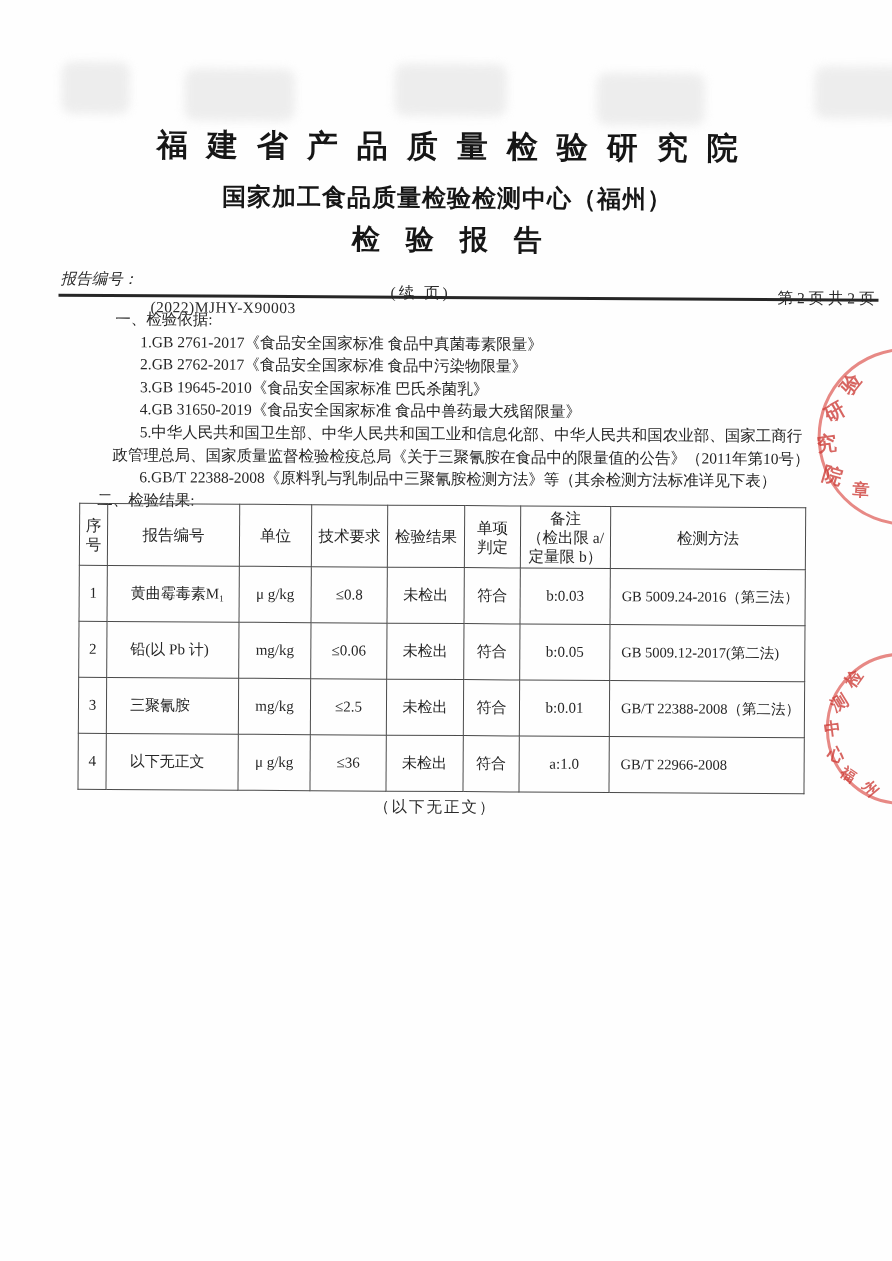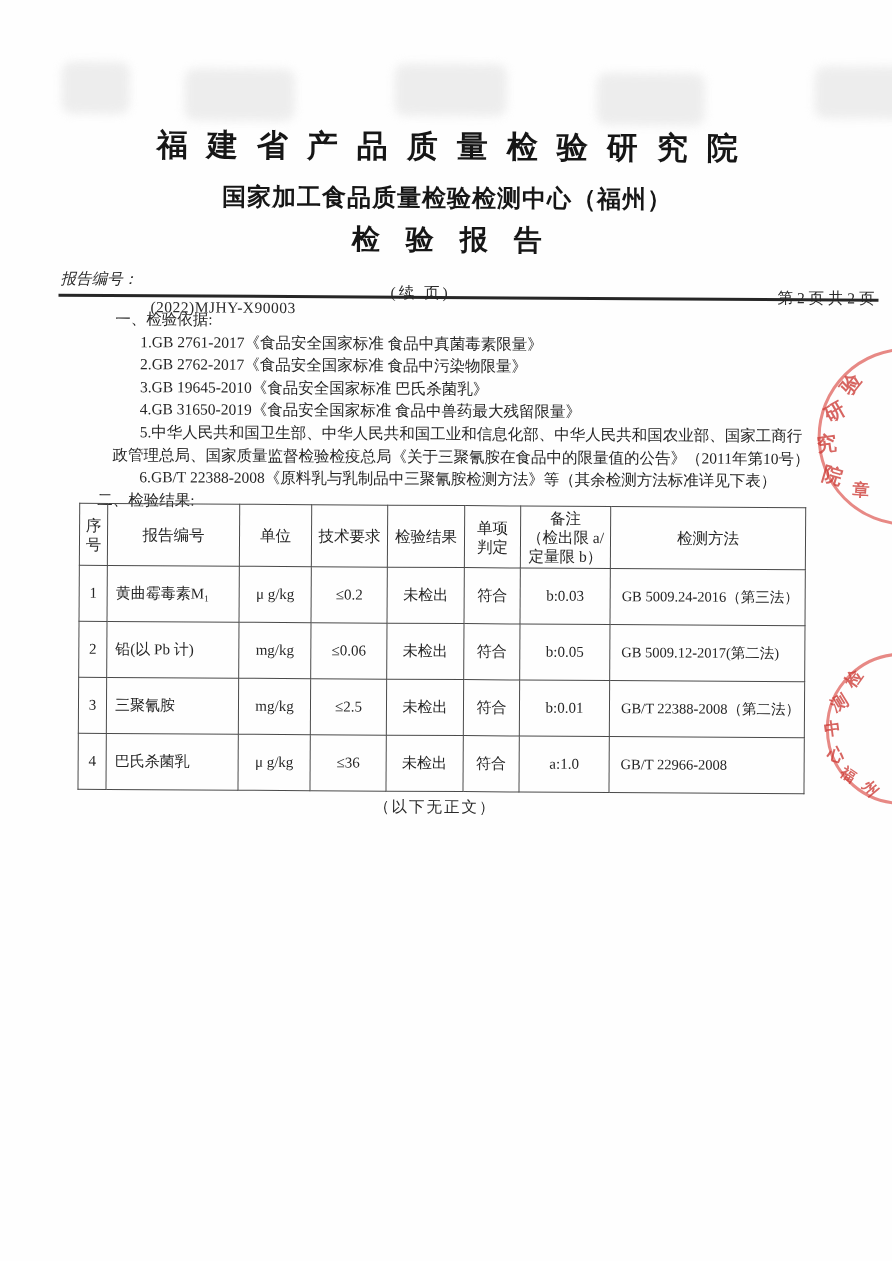--- a/index.html
+++ b/index.html
@@ -68,21 +68,21 @@
   .results-table tbody tr{height:56px;}
   .pre{white-space:pre-line;line-height:19px;}
   .col-no{width:28px;}
   .col-item{width:132px;}
   .col-unit{width:72px;}
   .col-req{width:76px;}
   .col-res{width:77px;}
   .col-jud{width:56px;}
   .col-rem{width:90px;}
   .col-met{width:195px;}
-  td.cell-item{text-align:left;padding-left:8px;}
+  td.cell-item{text-align:left;padding-left:23px;}
   td.cell-method{text-align:left;padding-left:11px;font-size:14.5px;}
 
   .end-note{position:absolute;top:797px;left:0;width:876px;text-align:center;font-size:15.5px;letter-spacing:2px;color:#2a2a2a;}
 
   
   .stamp{position:absolute;border-radius:50%;border:3.5px solid rgba(222,92,86,.72);}
   .stamp-top{top:345px;left:818px;width:172px;height:172px;}
   .stamp-bottom{top:650px;left:828px;width:146px;height:146px;}
   .stamp-char{
     position:absolute;color:rgba(205,62,58,.8);font-weight:bold;
@@ -162,21 +162,21 @@
 （检出限 a/
 定量限 b）</th>
           <th class="pre">检测方法</th>
         </tr>
       </thead>
       <tbody>
         <tr>
           <td>1</td>
           <td class="cell-item">黄曲霉毒素M₁</td>
           <td>μ g/kg</td>
-          <td>≤0.2</td>
+          <td>≤0.8</td>
           <td>未检出</td>
           <td>符合</td>
           <td>b:0.03</td>
           <td class="cell-method">GB 5009.24-2016（第三法）</td>
         </tr>
         <tr>
           <td>2</td>
           <td class="cell-item">铅(以 Pb 计)</td>
           <td>mg/kg</td>
           <td>≤0.06</td>
@@ -190,21 +190,21 @@
           <td class="cell-item">三聚氰胺</td>
           <td>mg/kg</td>
           <td>≤2.5</td>
           <td>未检出</td>
           <td>符合</td>
           <td>b:0.01</td>
           <td class="cell-method">GB/T 22388-2008（第二法）</td>
         </tr>
         <tr>
           <td>4</td>
-          <td class="cell-item">巴氏杀菌乳</td>
+          <td class="cell-item">以下无正文</td>
           <td>μ g/kg</td>
           <td>≤36</td>
           <td>未检出</td>
           <td>符合</td>
           <td>a:1.0</td>
           <td class="cell-method">GB/T 22966-2008</td>
         </tr>
       </tbody>
     </table>
 

